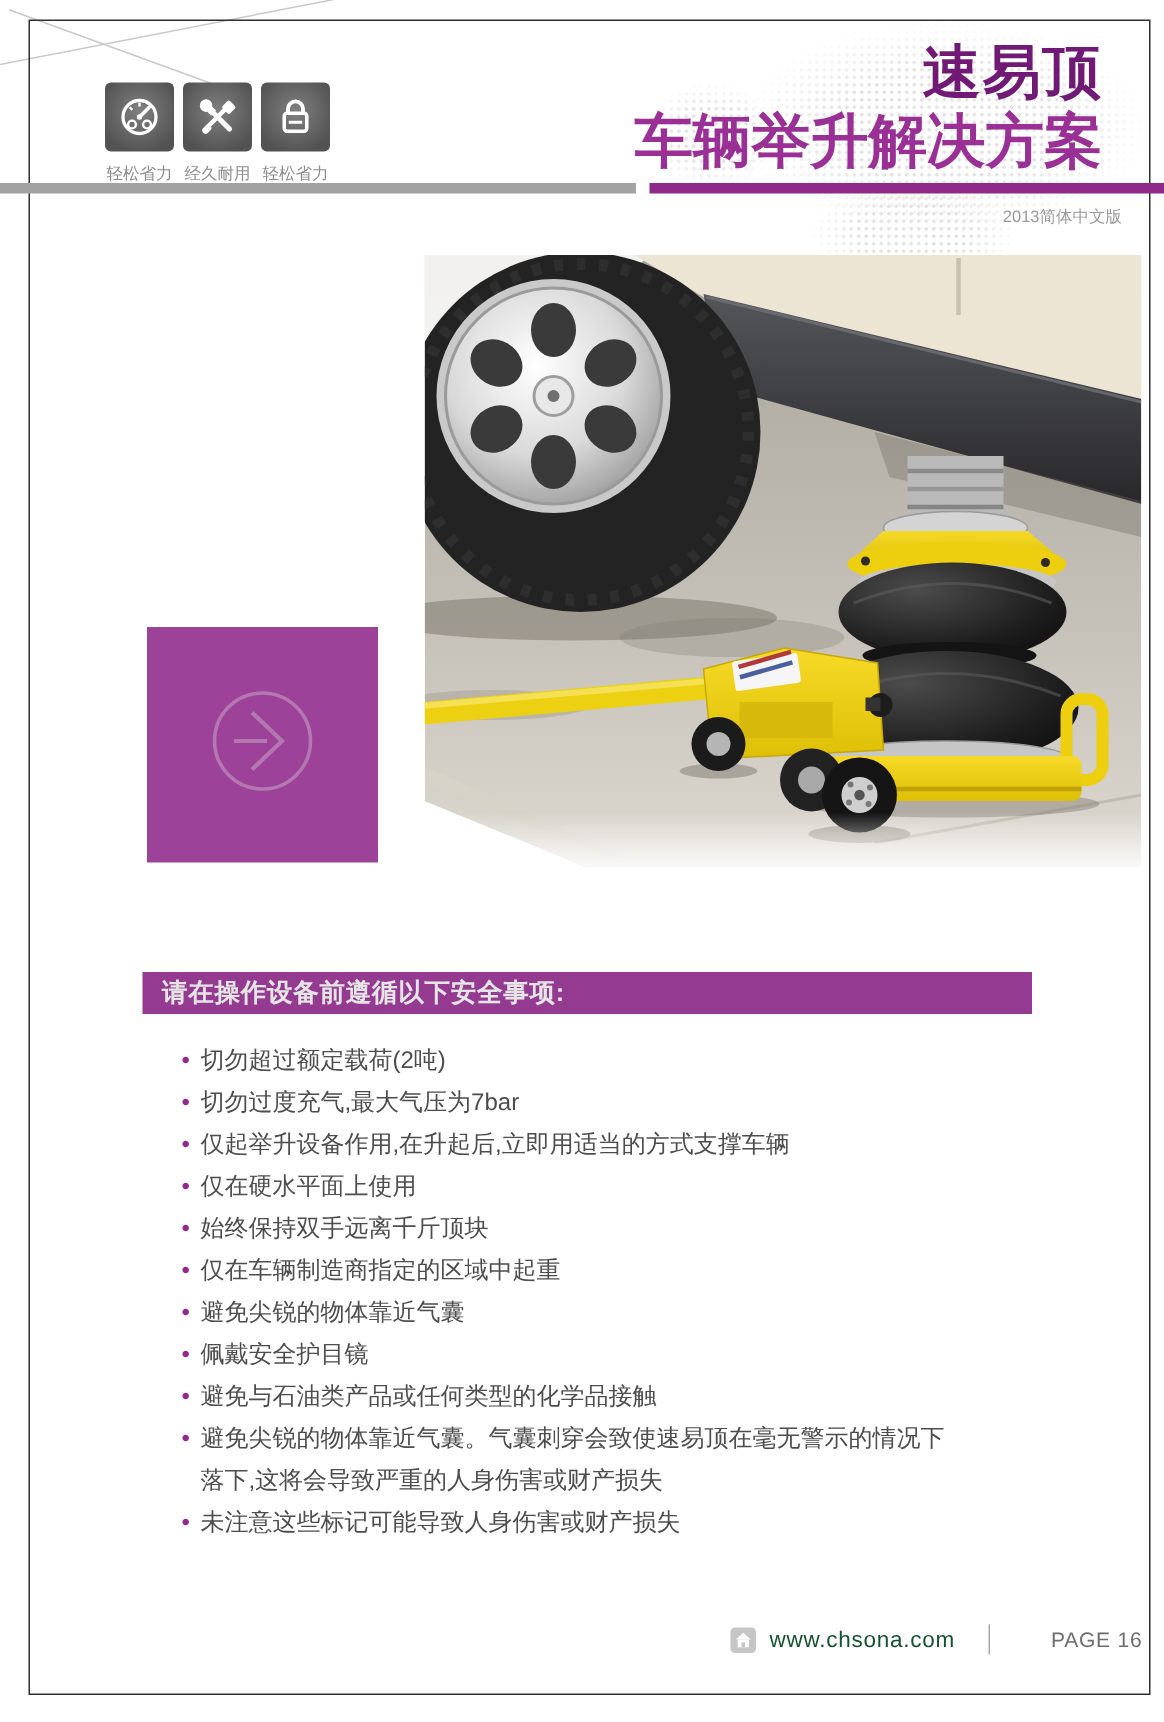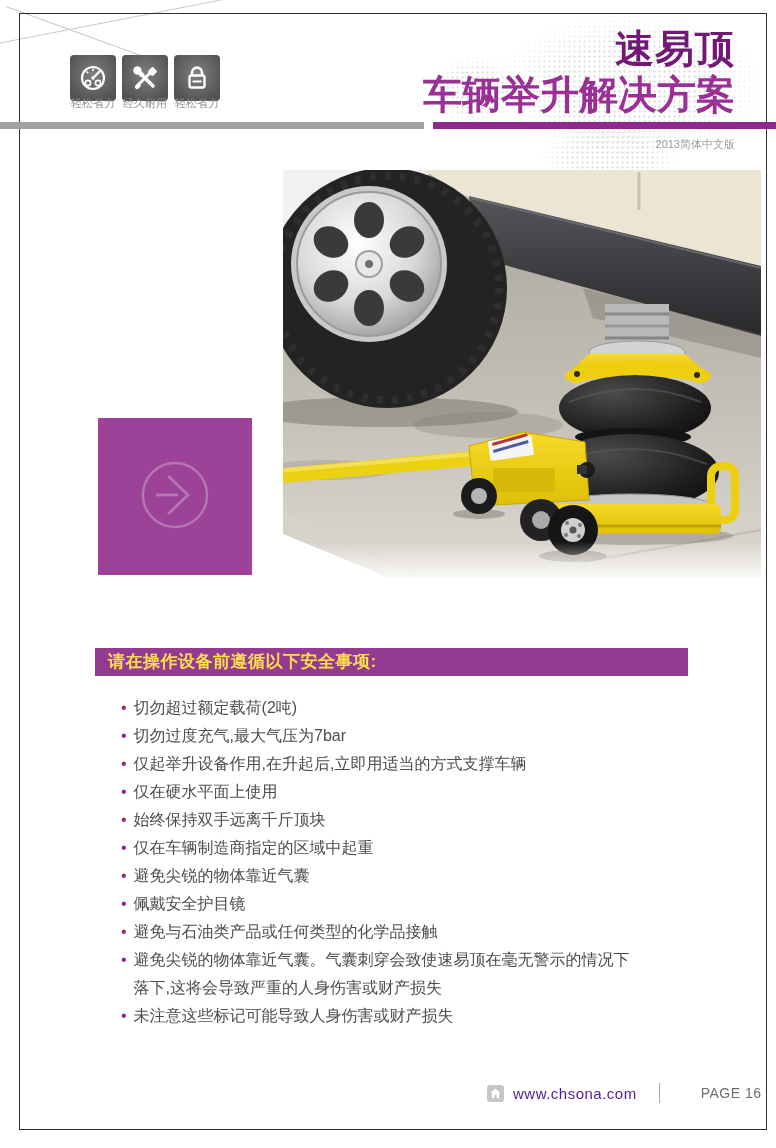--- a/index.html
+++ b/index.html
@@ -19,53 +19,53 @@
   .dots { position:absolute; background-image:radial-gradient(#dadada 1.1px, transparent 1.3px); background-size:5px 5px; opacity:.75;
           -webkit-mask-image:radial-gradient(closest-side,#000 55%,transparent 100%); mask-image:radial-gradient(closest-side,#000 55%,transparent 100%); }
   .dots.p1 { left:492px; top:14px; width:274px; height:142px; }
   .dots.p2 { left:540px; top:120px; width:140px; height:70px; }
   .dots.p3 { left:430px; top:55px; width:90px; height:70px; }
 
   
   .tiles { position:absolute; left:70px; top:55px; display:flex; gap:6px; }
   .tile { width:46px; height:46px; border-radius:4px; background:radial-gradient(circle at 50% 42%, #808080, #535353 78%); display:flex; align-items:center; justify-content:center; }
   .tile svg { display:block; }
-  .tile-labels { position:absolute; left:70px; top:96px; display:flex; gap:6px; }
+  .tile-labels { position:absolute; left:70px; top:108px; display:flex; gap:6px; }
   .tile-label { width:46px; text-align:center; font-size:11px; color:#8d8d8d; letter-spacing:0; white-space:nowrap; }
 
   
   .titleblock { position:absolute; right:41px; top:26px; text-align:right; }
   .brand { font-size:39px; font-weight:900; color:#701a75; line-height:45px; letter-spacing:1px; }
   .subtitle { font-size:39px; font-weight:700; color:#9a2f95; line-height:47px; letter-spacing:0; }
 
   
   .bar-gray { position:absolute; left:0; top:122px; width:424px; height:7px; background:#a2a2a2; }
   .bar-purple { position:absolute; left:433px; top:122px; width:343px; height:7px; background:#8e2b8a; }
-  .edition { position:absolute; right:41px; top:137px; font-size:11px; color:#9b9b9b; }
+  .edition { position:absolute; right:28px; top:137px; font-size:11px; color:#9b9b9b; }
 
   
   .photo { position:absolute; left:283px; top:170px; width:478px; height:408px;
            clip-path:polygon(0 0, 100% 0, 100% 100%, 22.5% 100%, 0 89.2%); }
 
   
   .arrow-tile { position:absolute; left:98px; top:418px; width:154px; height:157px; background:#9c4299; display:flex; align-items:center; justify-content:center; }
 
   
-  .banner { position:absolute; left:95px; top:648px; width:593px; height:28px; background:#943a90; color:#fde047; font-size:17px; font-weight:bold; line-height:28px; padding-left:13px; letter-spacing:.5px; }
+  .banner { position:absolute; left:95px; top:648px; width:593px; height:28px; background:#943a90; color:#e5e5e5; font-size:17px; font-weight:bold; line-height:28px; padding-left:13px; letter-spacing:.5px; }
 
   
   .safety-list { position:absolute; left:121px; top:694px; width:575px; list-style:none; }
   .safety-list li { display:flex; align-items:flex-start; font-size:16px; line-height:28px; color:#4d4d4d; }
   .safety-list .bullet { color:#93278f; margin-right:7px; font-size:16px; line-height:28px; }
   .safety-list .li-text { max-width:506px; }
 
   
   .footer { position:absolute; left:487px; top:1082px; display:flex; align-items:center; height:22px; }
   .home-badge { width:17px; height:17px; border-radius:3px; background:#c6c6c6; display:flex; align-items:center; justify-content:center; margin-right:9px; }
-  .website { font-size:15px; color:#4c1d95; letter-spacing:.5px; text-decoration:none; }
+  .website { font-size:15px; color:#14532d; letter-spacing:.5px; text-decoration:none; }
   .footer-divider { width:1px; height:20px; background:#a7a7a7; margin:0 13px 0 22px; }
   .page-num { font-size:14px; color:#6e6e6e; letter-spacing:.5px;margin-left:28px; }
 </style>
 </head>
 <body>
 
 <div class="page">
 
   <div class="diag a"></div>
   <div class="diag b"></div>

